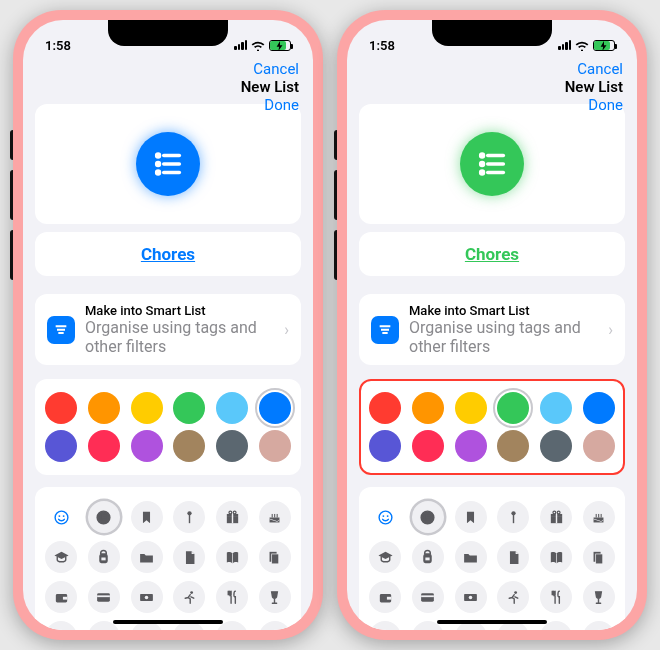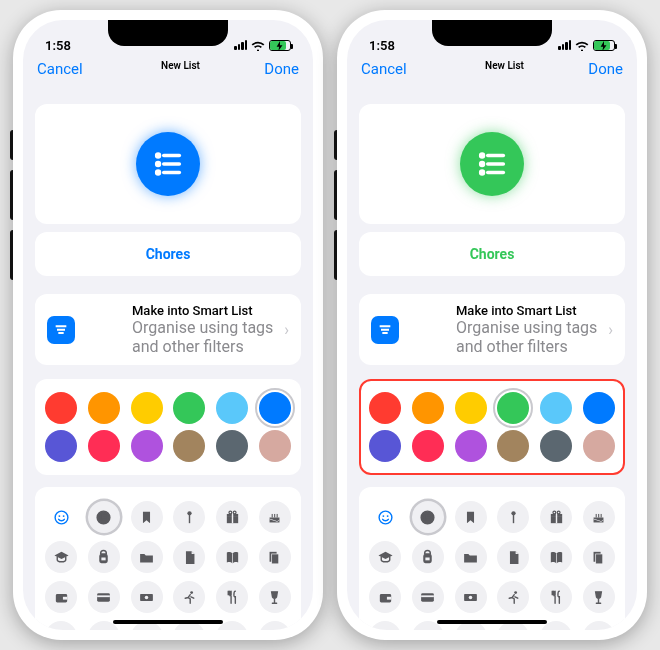--- a/index.html
+++ b/index.html
@@ -9,21 +9,21 @@
     width: 660px;
     height: 650px;
     display: flex;
     justify-content: center;
     align-items: center;
     gap: 14px;
   }
   .phone {
     width: 310px;
     height: 630px;
-    background: #ffffff;
+    background: #fca5a5;
     border-radius: 48px;
     padding: 10px;
     position: relative;
     box-shadow: 0 4px 20px rgba(0,0,0,.3);
   }
   .phone::before{
     content:"";
     position:absolute;
     left:-3px; top:120px; width:3px; height:30px;
     background:#111; border-radius:3px 0 0 3px;
@@ -71,25 +71,26 @@
   .signal span:nth-child(3){height:8px}.signal span:nth-child(4){height:10px}
   .batt{position:relative;width:22px;height:11px;border:1px solid #000;border-radius:3px;display:flex;align-items:center;}
   .batt::after{content:"";position:absolute;right:-3px;top:3px;width:2px;height:5px;background:#000;border-radius:0 1px 1px 0;}
   .batt-fill{height:100%;width:80%;background:#34c759;border-radius:2px;}
   .batt svg{position:absolute;left:6px;top:0;}
 
   .nav-bar {
     height: 40px;
     display: flex;
     justify-content: space-between;
-    align-items: flex-start;
+    align-items: flex-end;
     padding: 0 14px;
+    flex-direction: column;
   }
   .nav-btn { color: #007aff; font-size: 15px; cursor:pointer;}
-  .nav-title { font-size: 10px; font-weight: 600; margin-left: 14px; }
+  .nav-title { font-size: 15px; font-weight: 600; margin-left: 14px; }
   .nav-done { font-weight:400; }
 
   .content { padding: 0 12px; }
 
   .icon-preview {
     background: #fff;
     border-radius: 12px;
     height: 120px;
     display: flex; align-items: center; justify-content: center;
     margin-top: 4px;
@@ -98,34 +99,34 @@
     width: 64px; height: 64px; border-radius: 50%;
     display:flex; align-items:center; justify-content:center;
   }
   .big-icon-blue{ background:#007aff; box-shadow:0 0 14px rgba(0,122,255,.55);}
   .big-icon-green{ background:#34c759; box-shadow:0 0 14px rgba(52,199,89,.55);}
 
   .name-field {
     background:#fff; border-radius:12px; height:44px;
     display:flex;align-items:center;justify-content:center;
     margin-top:8px;
-    font-size:14px;font-weight:700;
+    font-size:17px;font-weight:700;text-decoration:underline;
   }
   .name-blue{color:#007aff;} .name-green{color:#34c759;}
 
   .smart-list{
     background:#fff;border-radius:12px;margin-top:18px;
     display:flex;align-items:center;gap:10px;padding:9px 12px;
     cursor:pointer;
   }
   .smart-icon{
     width:28px;height:28px;background:#007aff;border-radius:7px;
     display:flex;align-items:center;justify-content:center;flex-shrink:0;
   }
-  .smart-text{flex:1;margin-left:47px;}
+  .smart-text{flex:1;}
   .smart-title{font-size:13px;font-weight:500;}
   .smart-sub{font-size:16px;color:#8a8a8e;}
   .chevron{color:#c7c7cc;}
 
   .color-card{
     background:#fff;border-radius:12px;margin-top:14px;
     padding:10px 8px;
   }
   .color-row{display:flex;justify-content:space-between;padding:3px 2px;}
   .swatch{

